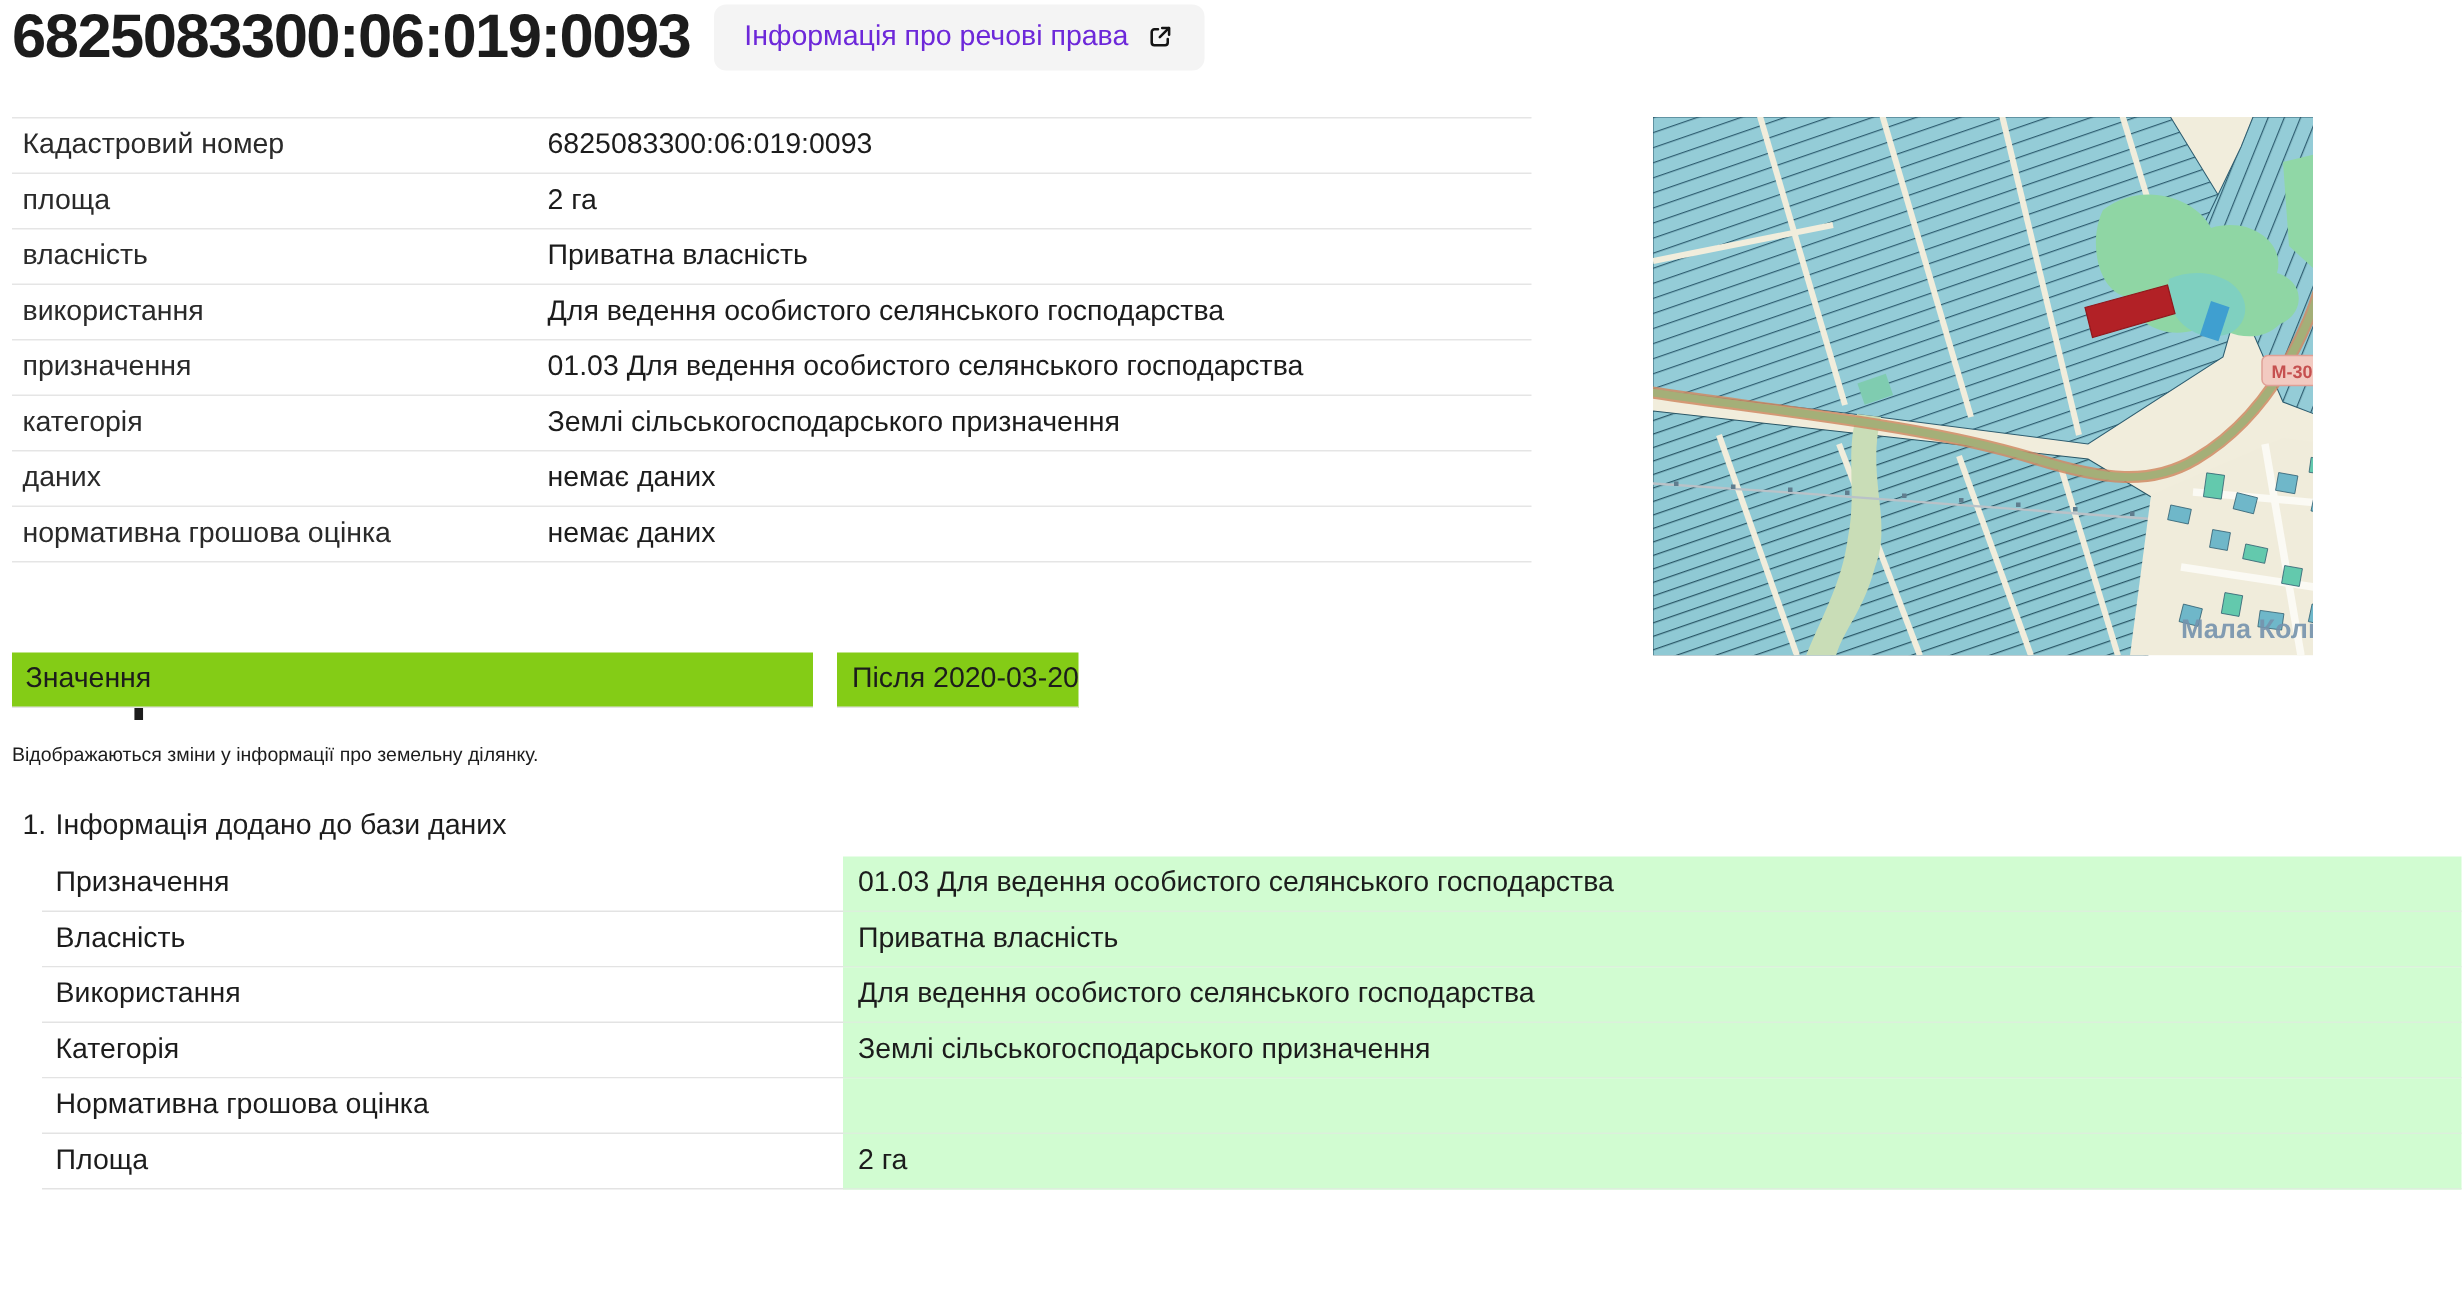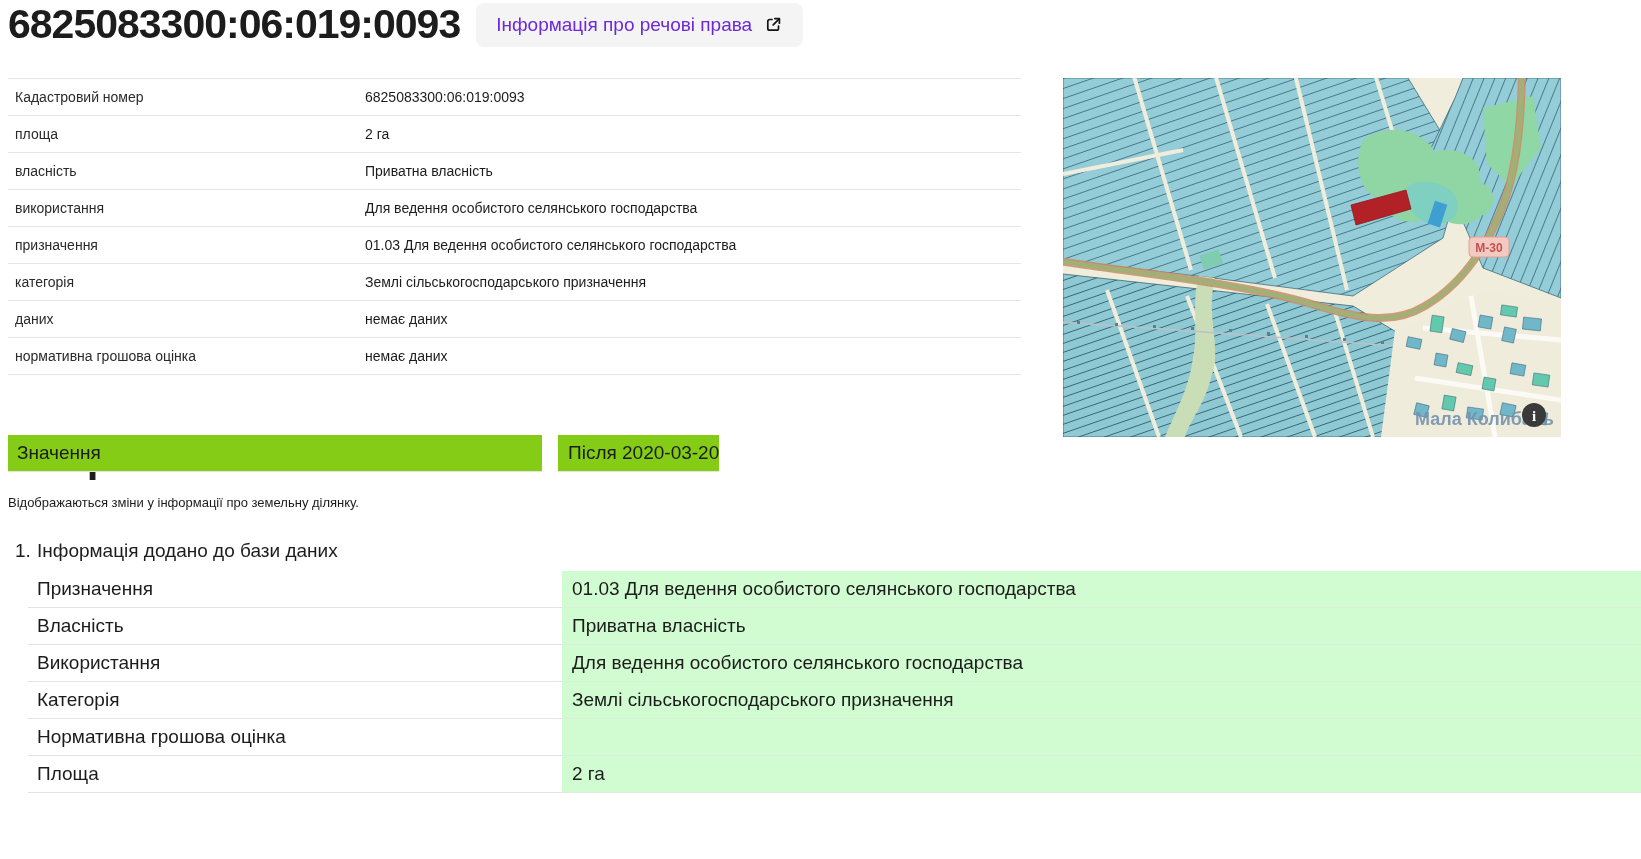--- a/index.html
+++ b/index.html
@@ -17,26 +17,26 @@
   .rights-btn {
     display: inline-flex; align-items: center; gap: 12px;
     background: #f4f4f4; border: none; border-radius: 8px;
     padding: 11px 20px; font-size: 19px; color: #6d28d9;
     font-family: "Liberation Sans", sans-serif; cursor: pointer;
   }
   .rights-btn svg { display: block; }
 
   
   .info-table { position: absolute; top: 78px; left: 8px; width: 1013px; border-top: 1px solid #e5e5e5; }
-  .info-row { display: flex; align-items: center; height: 37px; border-bottom: 1px solid #e5e5e5; font-size: 14px; }
+  .info-row { display: flex; align-items: center; height: 37px; border-bottom: 1px solid #e5e5e5; font-size: 19px; }
   .info-row .lbl { width: 357px; padding-left: 7px; color: #2a2a2a; flex: none; }
   .info-row .val { flex: 1; color: #1c1c1c; }
 
   
-  .map-wrap { position: absolute; left: 1063px; top: 78px; width: 498px; height: 359px; overflow: hidden; cursor: grab; }
+  .map-wrap { position: absolute; left: 1102px; top: 78px; width: 440px; height: 359px; overflow: hidden; cursor: grab; }
   .map-wrap svg { display: block; }
 
   
   .history { position: absolute; top: 433px; left: 0; width: 1641px; }
   .history h2 { font-size: 42px; font-weight: 700; margin: 0 0 14px 8px; letter-spacing: -0.5px; }
   .history .desc { font-size: 13px; margin-left: 8px; margin-bottom: 30px; }
   .entry-title { display: flex; font-size: 19px; margin-left: 15px; margin-bottom: 9px; }
   .entry-title .num { width: 13px; margin-right: 9px; text-align: right; flex: none; }
   .hist-table { margin-left: 28px; }
   .hist-row { display: flex; align-items: stretch; font-size: 19px; }

